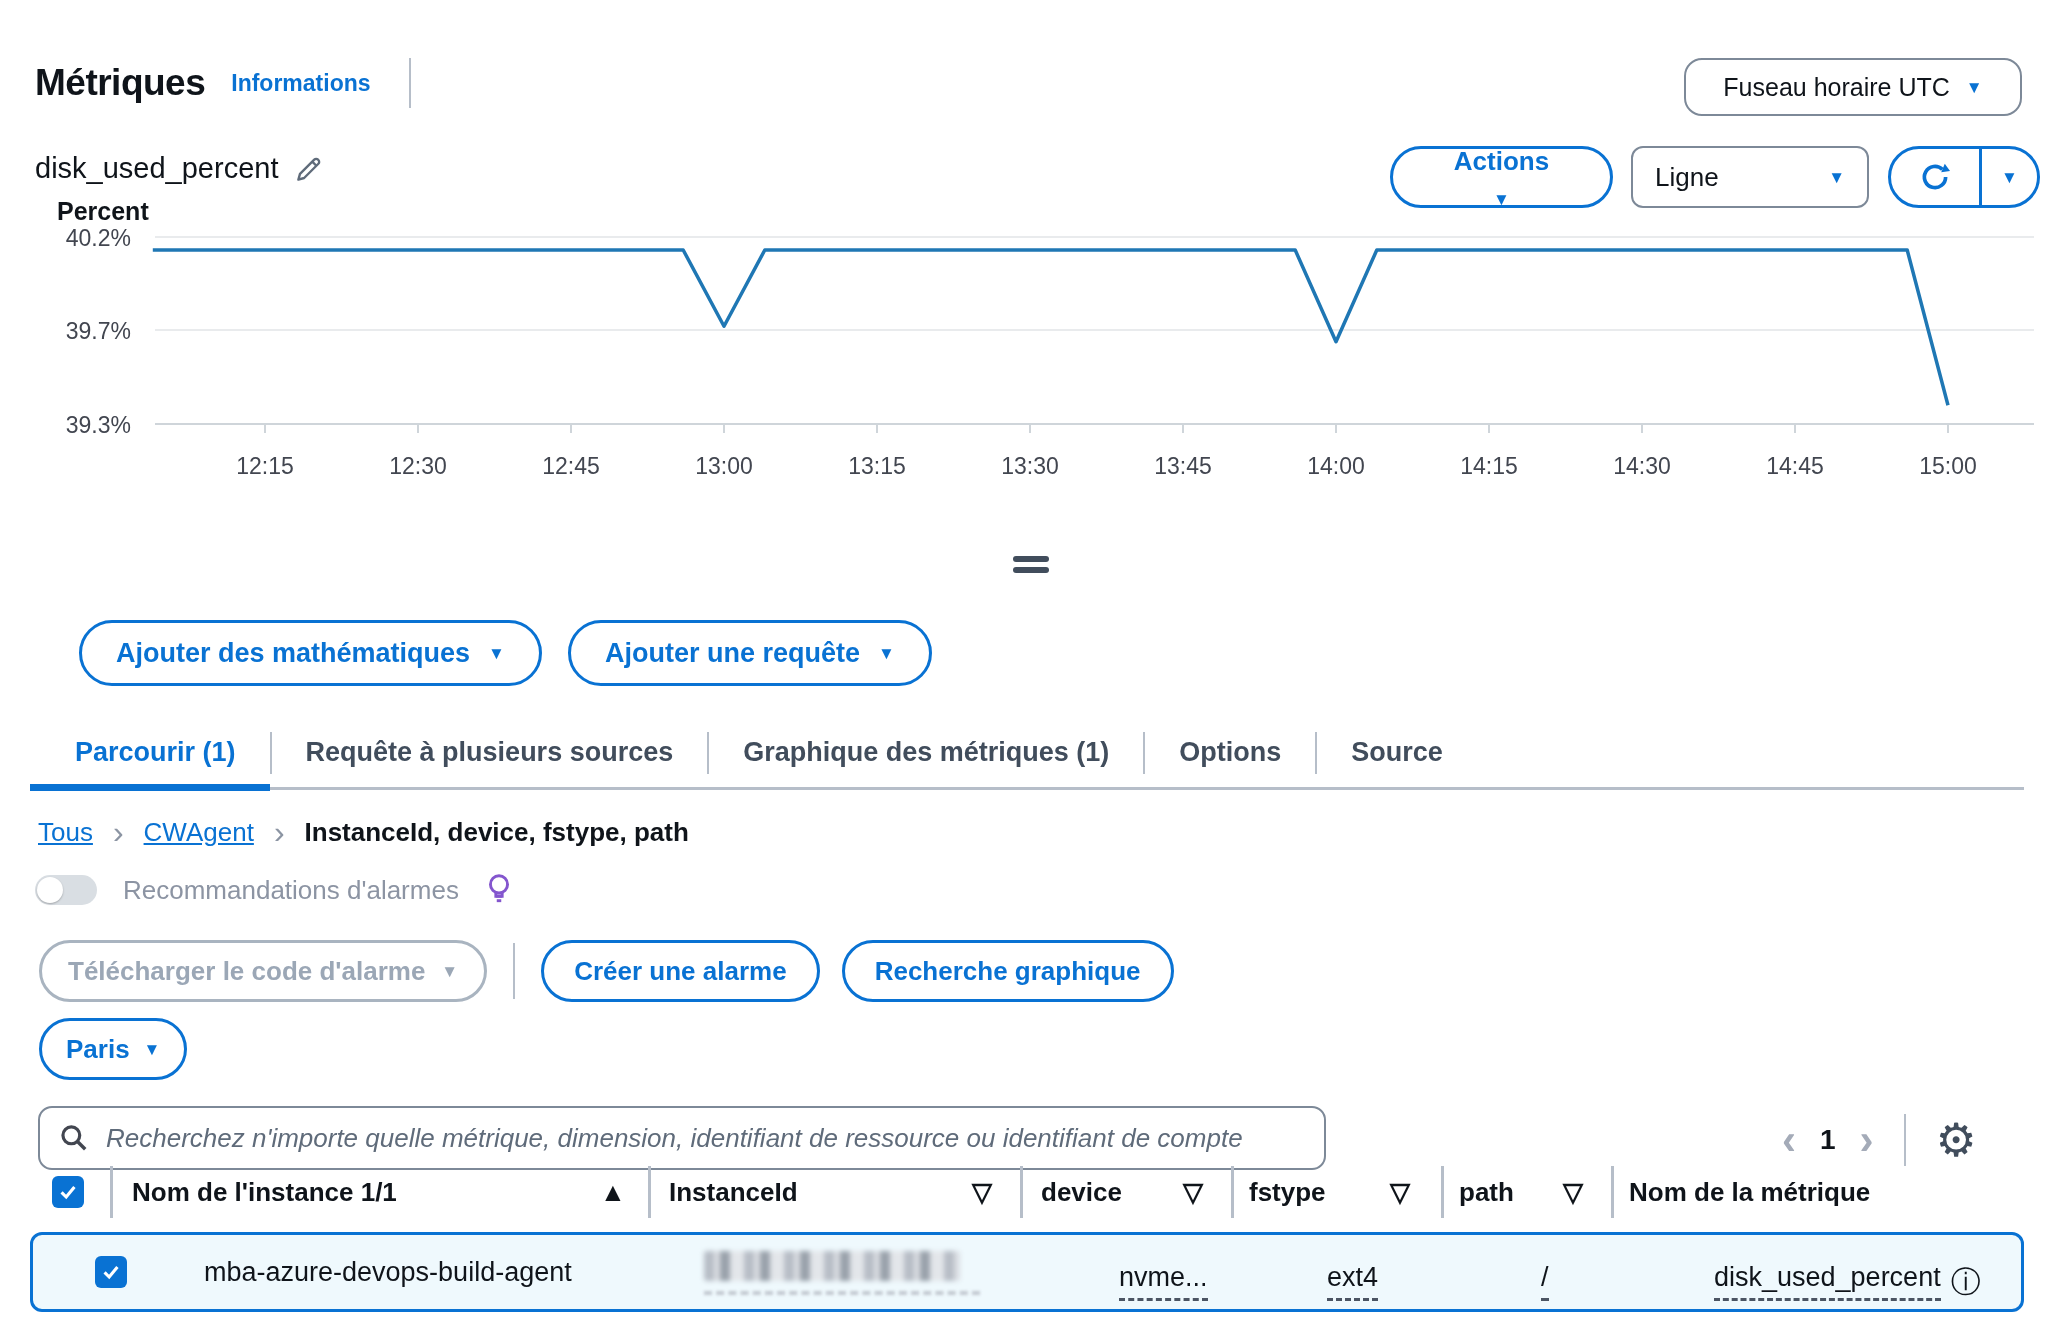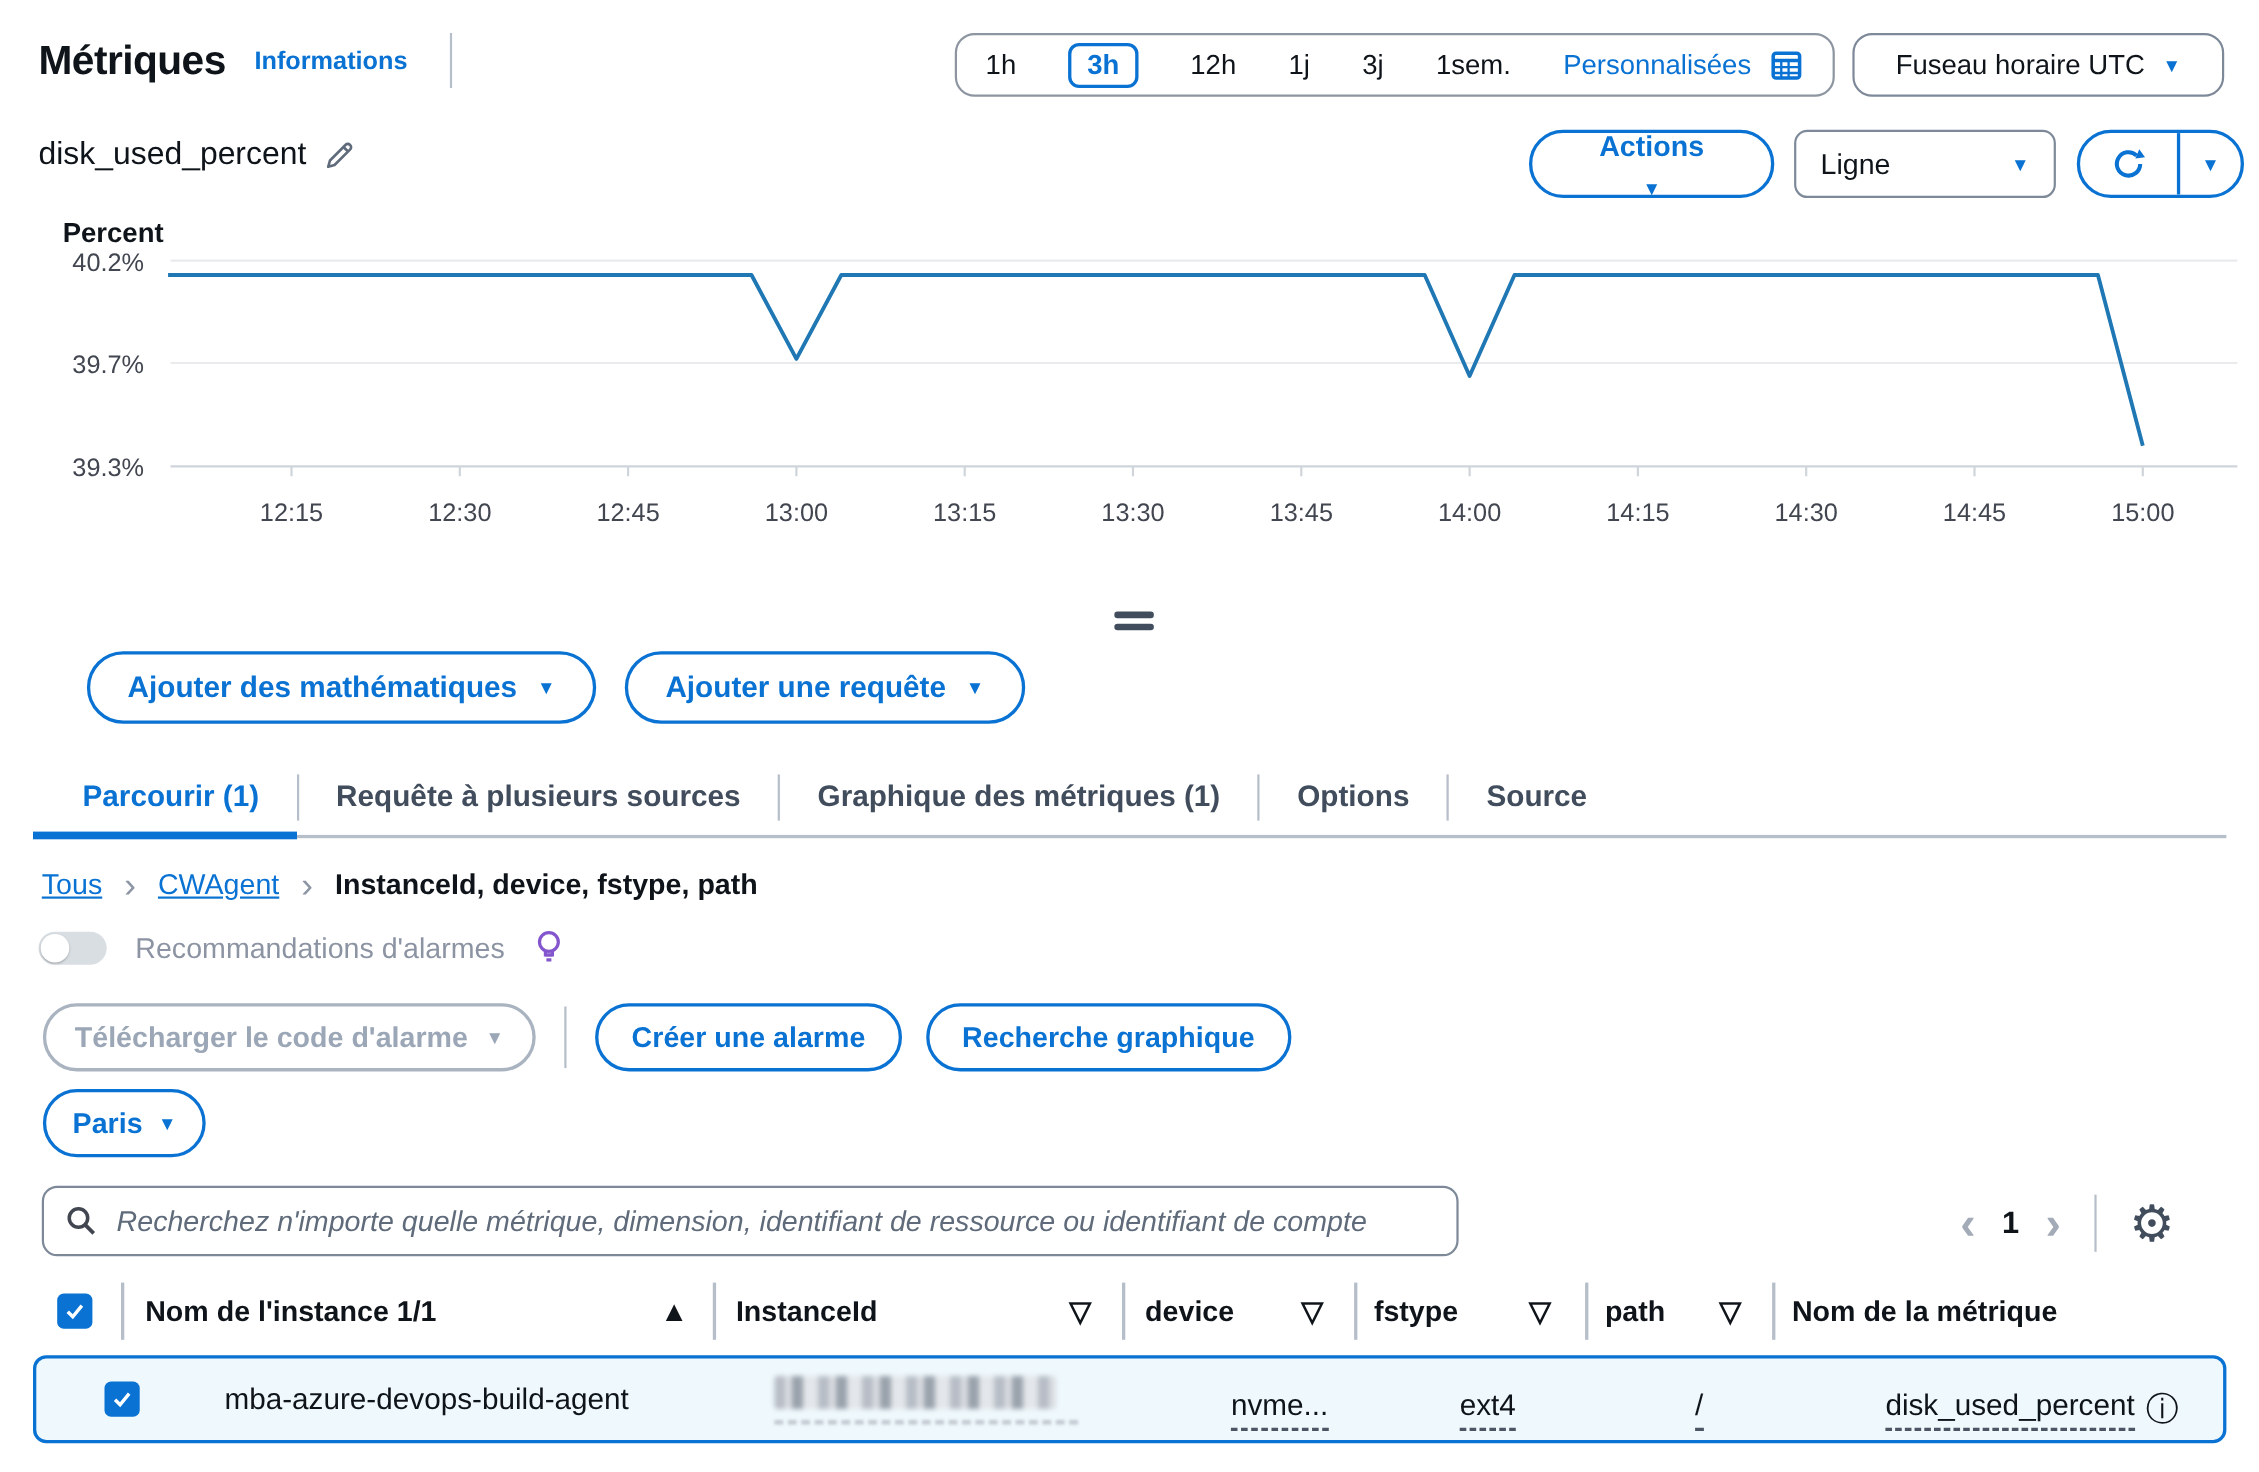--- a/index.html
+++ b/index.html
@@ -1,19 +1,19 @@
 <!DOCTYPE html>
 <html><head>
 <meta charset="utf-8">
 <style>
   html,body{margin:0;padding:0;background:#fff;}
   #app{position:relative;width:2054px;height:1338px;background:#fff;overflow:hidden;
        font-family:"Liberation Sans",sans-serif;color:#0f141a;}
   .abs{position:absolute;}
-  .flex{display:flex;align-items:center;}
+  .flex{display:flex;align-items:center;margin-top:28px;}
   .caret{color:#0972d3;font-size:17px;line-height:1;}
   .caret.gray{color:#9ba7b6;}
 
   
   #topbar-left{left:35px;top:30px;gap:26px;}
   #page-title{font-size:37px;font-weight:bold;letter-spacing:-0.5px;}
   #info-link{font-size:23px;font-weight:bold;color:#0972d3;cursor:pointer;}
   .vdiv{width:2px;background:#b6bec9;}
   #title-div{height:50px;margin-left:12px;}
 
@@ -114,39 +114,20 @@
 <body>
 
 <div id="app">
 
   <div id="topbar-left" class="abs flex">
     <span id="page-title">Métriques</span>
     <span id="info-link">Informations</span>
     <span id="title-div" class="vdiv"></span>
   </div>
 
-  <div id="time-seg" class="abs flex">
-    <span class="seg-item">1h</span>
-    <span class="seg-item selected">3h</span>
-    <span class="seg-item">12h</span>
-    <span class="seg-item">1j</span>
-    <span class="seg-item">3j</span>
-    <span class="seg-item">1sem.</span>
-    <span class="seg-item custom flex" style="gap:14px">
-      <span>Personnalisées</span>
-      <svg id="calendar-icon" width="32" height="32" viewBox="0 0 24 24">
-        <rect x="3" y="4" width="18" height="17" rx="2" fill="none" stroke="#0972d3" stroke-width="2.4"></rect>
-        <line x1="3" y1="9" x2="21" y2="9" stroke="#0972d3" stroke-width="2.4"></line>
-        <line x1="8.5" y1="9" x2="8.5" y2="21" stroke="#0972d3" stroke-width="1.6"></line>
-        <line x1="13.5" y1="9" x2="13.5" y2="21" stroke="#0972d3" stroke-width="1.6"></line>
-        <line x1="3" y1="13.5" x2="21" y2="13.5" stroke="#0972d3" stroke-width="1.6"></line>
-        <line x1="3" y1="17.5" x2="21" y2="17.5" stroke="#0972d3" stroke-width="1.6"></line>
-      </svg>
-    </span>
-  </div>
 
   <div id="tz-select" class="abs flex">
     <span>Fuseau horaire UTC</span>
     <span class="caret">▼</span>
   </div>
 
   <div id="graph-title-row" class="abs flex">
     <span id="graph-title">disk_used_percent</span>
     <svg width="30" height="30" viewBox="0 0 24 24">
       <path d="M3.5 20.5l1.3-4.6L16.2 4.5a2.1 2.1 0 0 1 3 0l.3.3a2.1 2.1 0 0 1 0 3L8.1 19.2 3.5 20.5z" fill="none" stroke="#5f6b7a" stroke-width="1.9" stroke-linejoin="round"></path>

